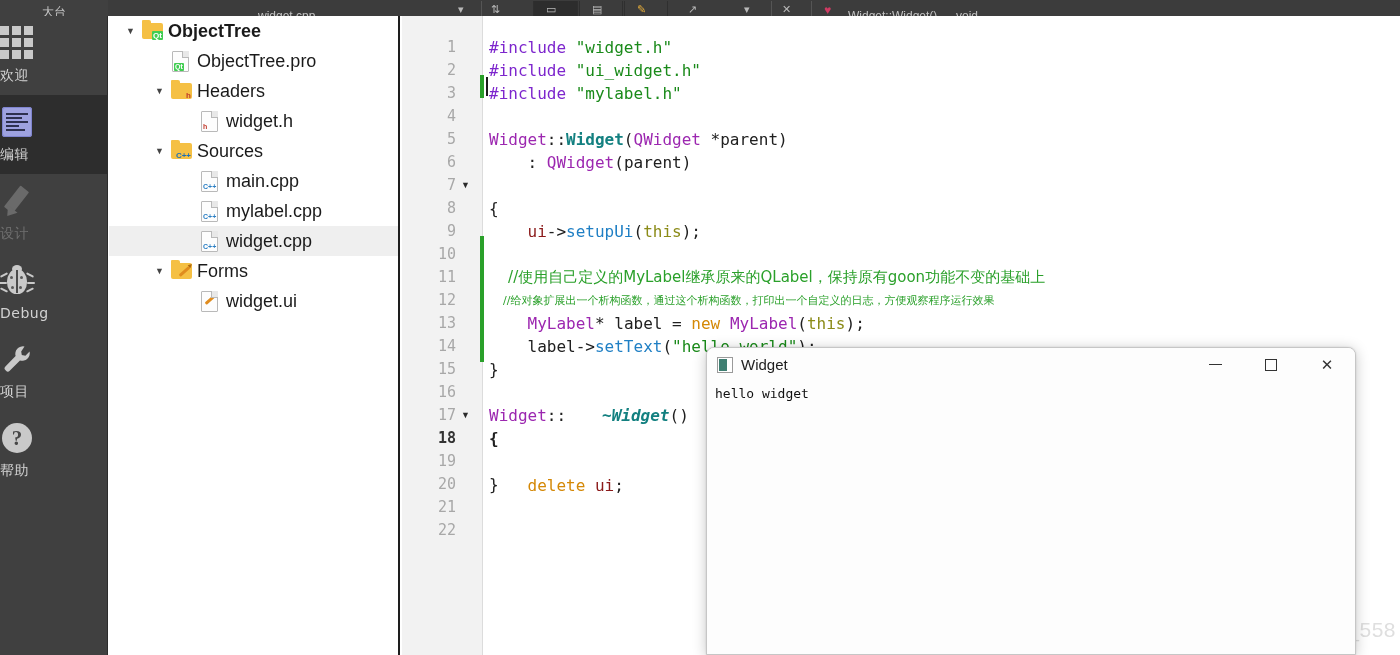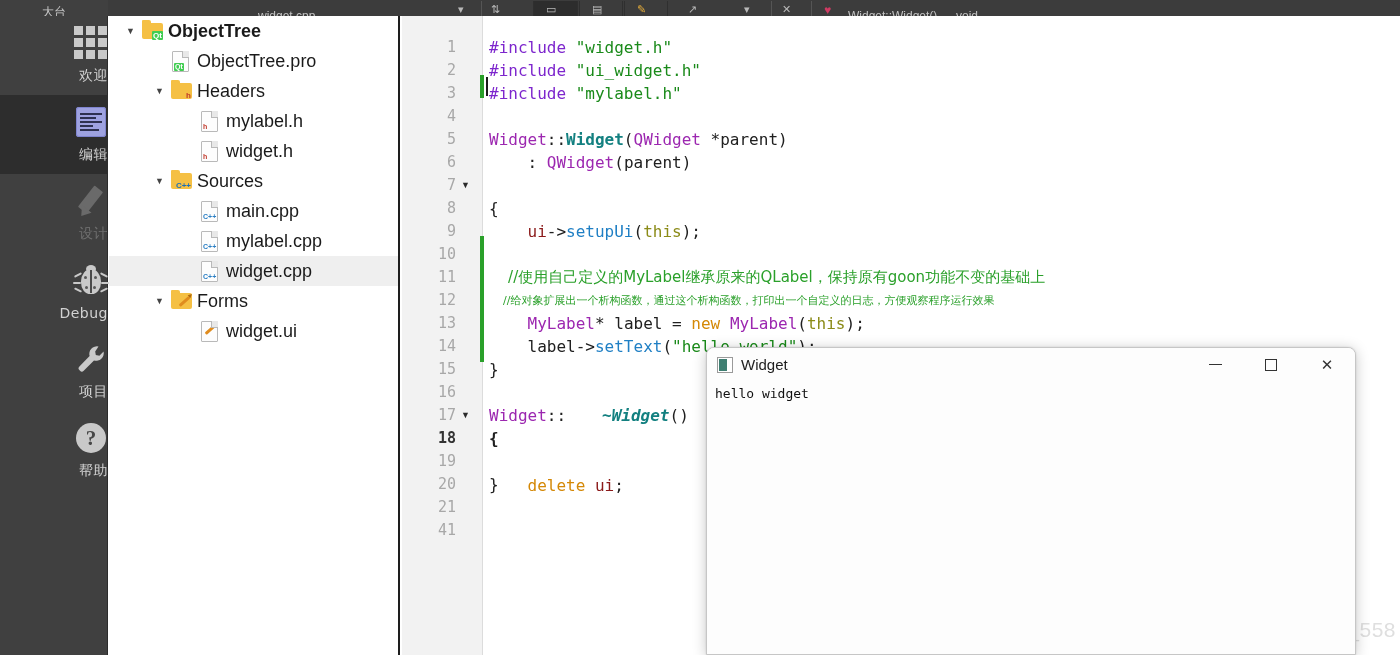--- a/index.html
+++ b/index.html
@@ -69,21 +69,21 @@
   
   .modebar {
     position: absolute; left: 0; top: 16px;
     width: 108px; height: 639px;
     background: #404040;
     border-right: 1px solid #2c2c2c;
   }
   .mode {
     width: 108px; height: 79px;
     display: flex; flex-direction: column;
-    align-items: flex-end; justify-content: center;
+    align-items: flex-start; justify-content: center;
     cursor: default;
     position: relative;
   }
   .mode.selected { background: #2d2d2d; }
   .mode-label {
     font-size: 14px; color: #d2d2d2;
     margin-top: 7px; letter-spacing: .5px;
     font-family: "DejaVu Sans", "Liberation Sans", sans-serif;
   }
   .mode.dim .mode-label { color: #6e6e6e; }
@@ -467,29 +467,20 @@
     <div class="trow" style="padding-left:41px;">
       <span class="arrow">▼</span>
       <span class="ficon">
           <span class="fold">
             <span class="tag tag-h">h</span>
           </span>
         </span>
       <span class="tlabel">Headers</span>
     </div>
 
-    <div class="trow" style="padding-left:70px;">
-      <span class="arrow"></span>
-      <span class="ficon">
-          <span class="sheet">
-            <span class="badge badge-h">h</span>
-          </span>
-        </span>
-      <span class="tlabel">mylabel.h</span>
-    </div>
 
     <div class="trow" style="padding-left:70px;">
       <span class="arrow"></span>
       <span class="ficon">
           <span class="sheet">
             <span class="badge badge-h">h</span>
           </span>
         </span>
       <span class="tlabel">widget.h</span>
     </div>
@@ -572,21 +563,21 @@
       <span class="gl" style="top:273px;">12</span>
       <span class="gl" style="top:296px;">13</span>
       <span class="gl" style="top:319px;">14</span>
       <span class="gl" style="top:342px;">15</span>
       <span class="gl" style="top:365px;">16</span>
       <span class="gl" style="top:388px;">17</span>
       <span class="gl cur" style="top:411px;">18</span>
       <span class="gl" style="top:434px;">19</span>
       <span class="gl" style="top:457px;">20</span>
       <span class="gl" style="top:480px;">21</span>
-      <span class="gl" style="top:503px;">41</span>
+      <span class="gl" style="top:503px;">22</span>
 
       <span class="fold-tri" style="top:158px;">▼</span>
       <span class="fold-tri" style="top:388px;">▼</span>
 
       <span class="chgmark" style="top:59px; height:23px;"></span>
       <span class="chgmark" style="top:220px; height:126px;"></span>
     </div>
 
     <span class="caret" style="left:84px; top:61px;"></span>
 

